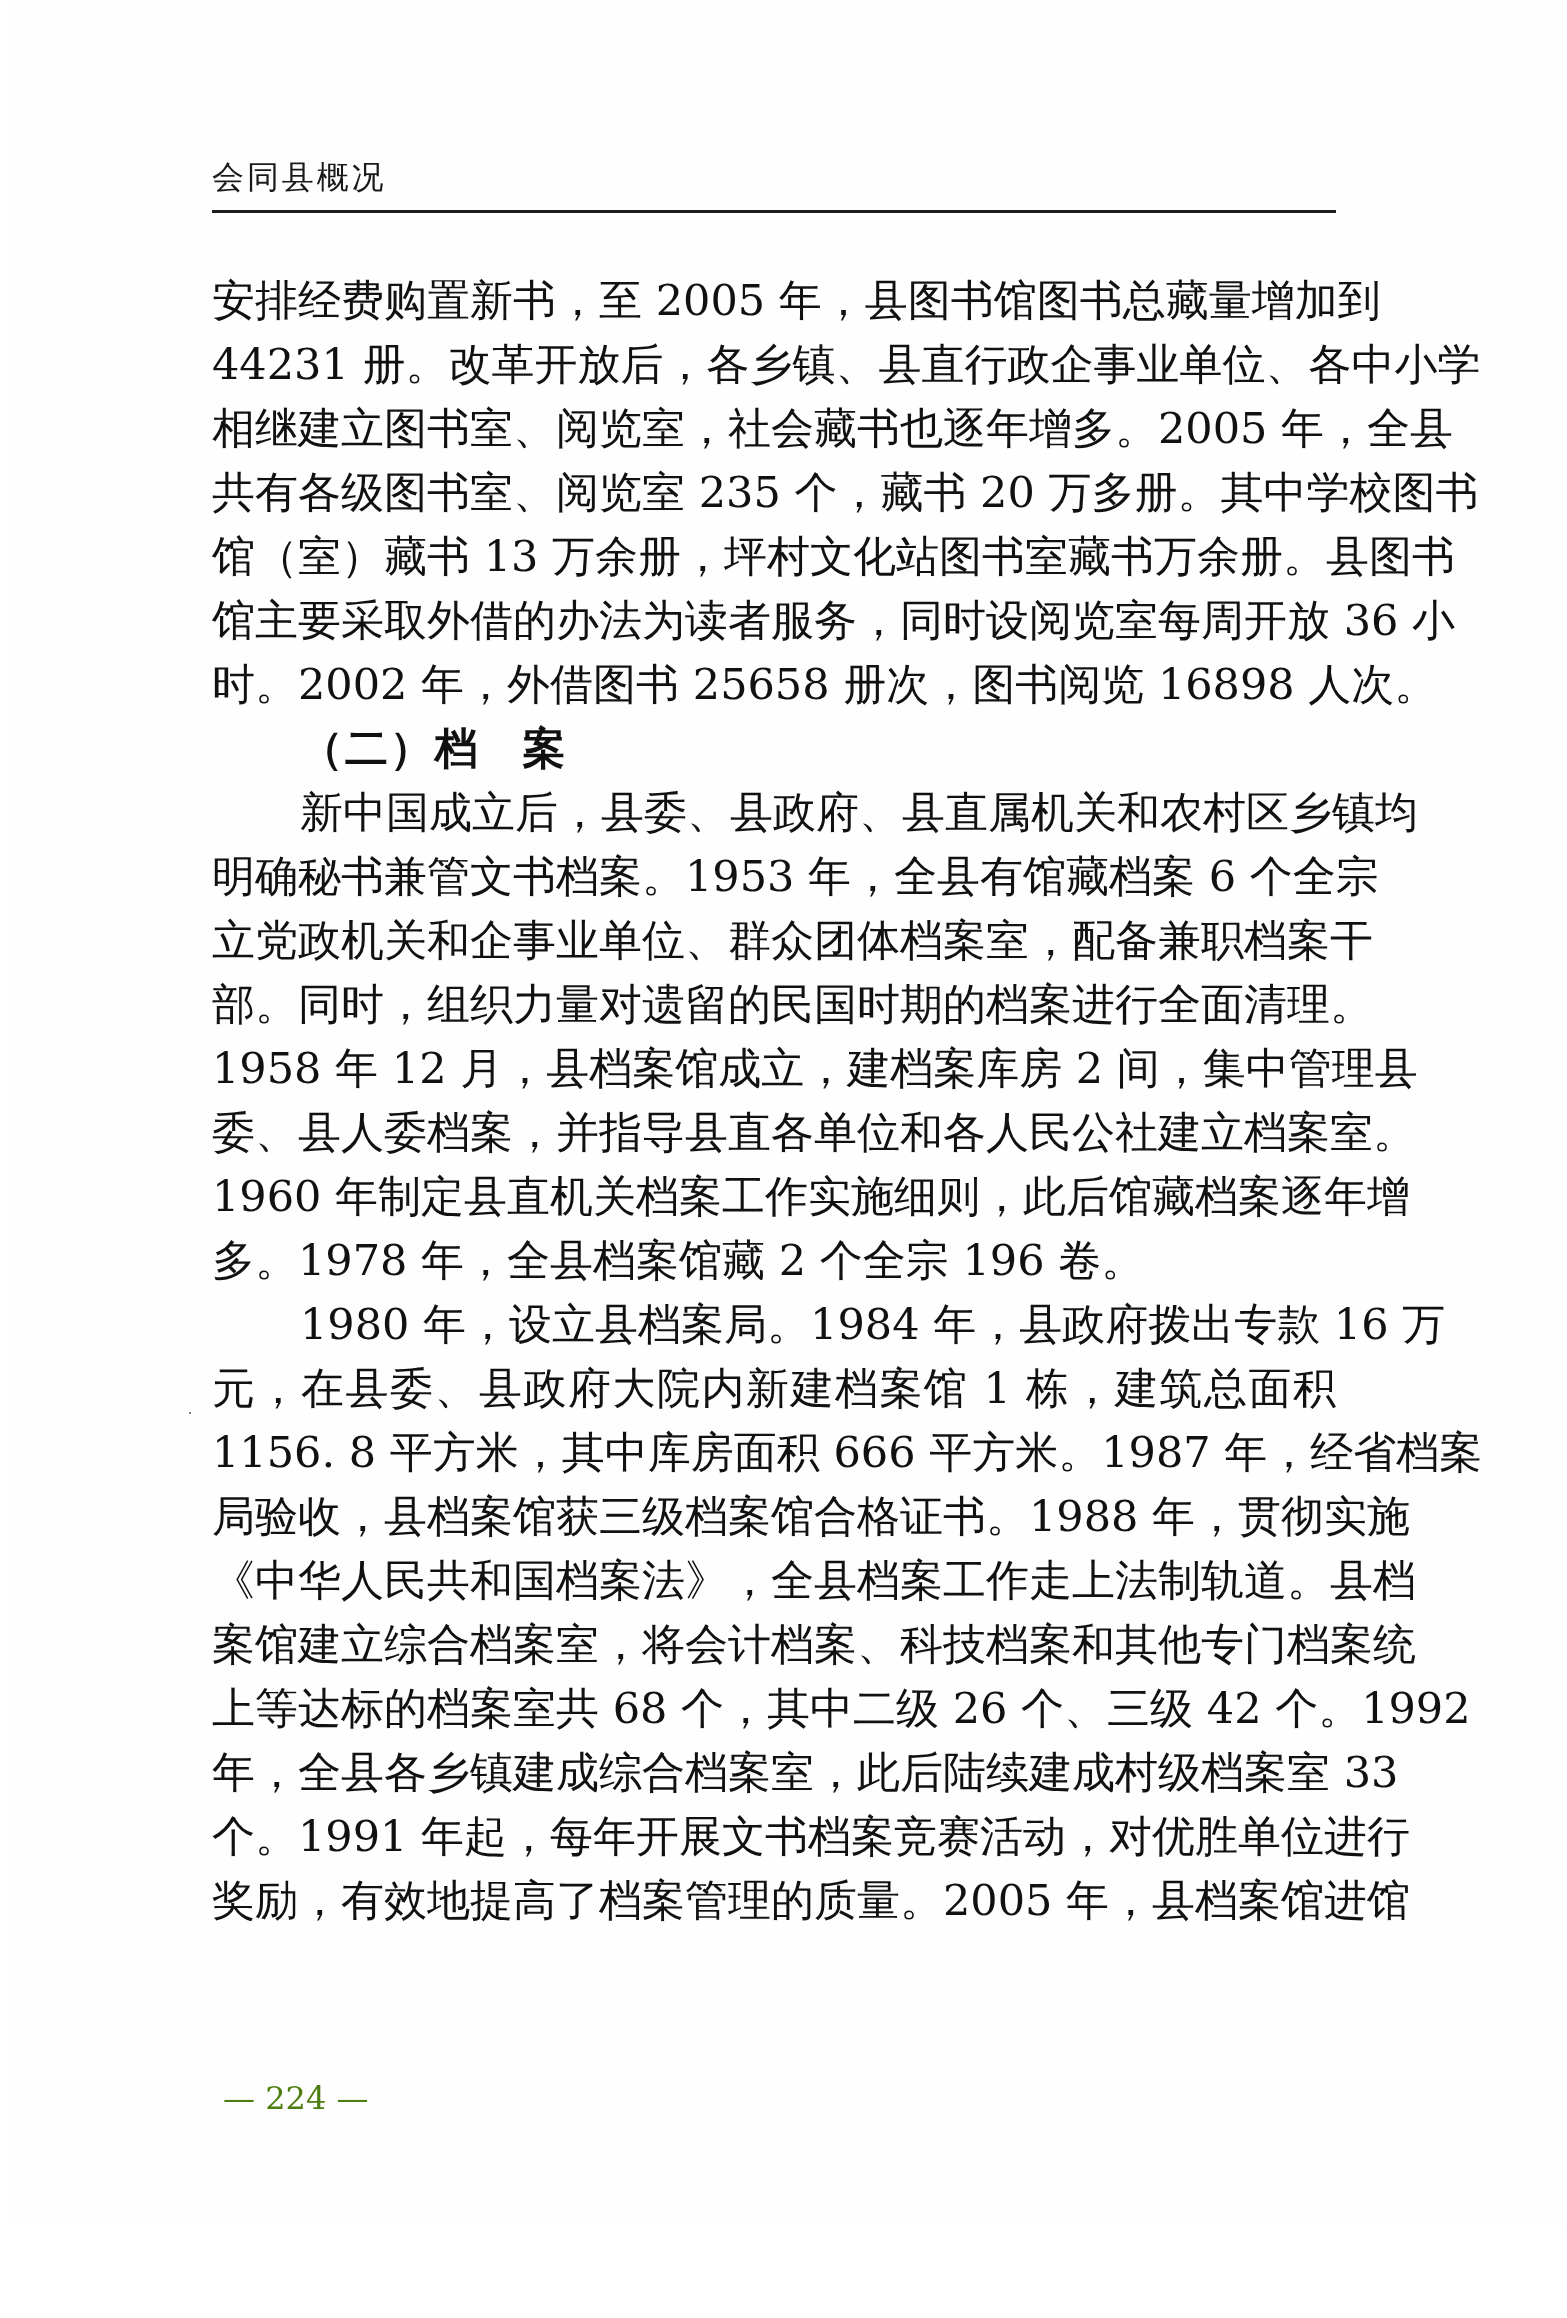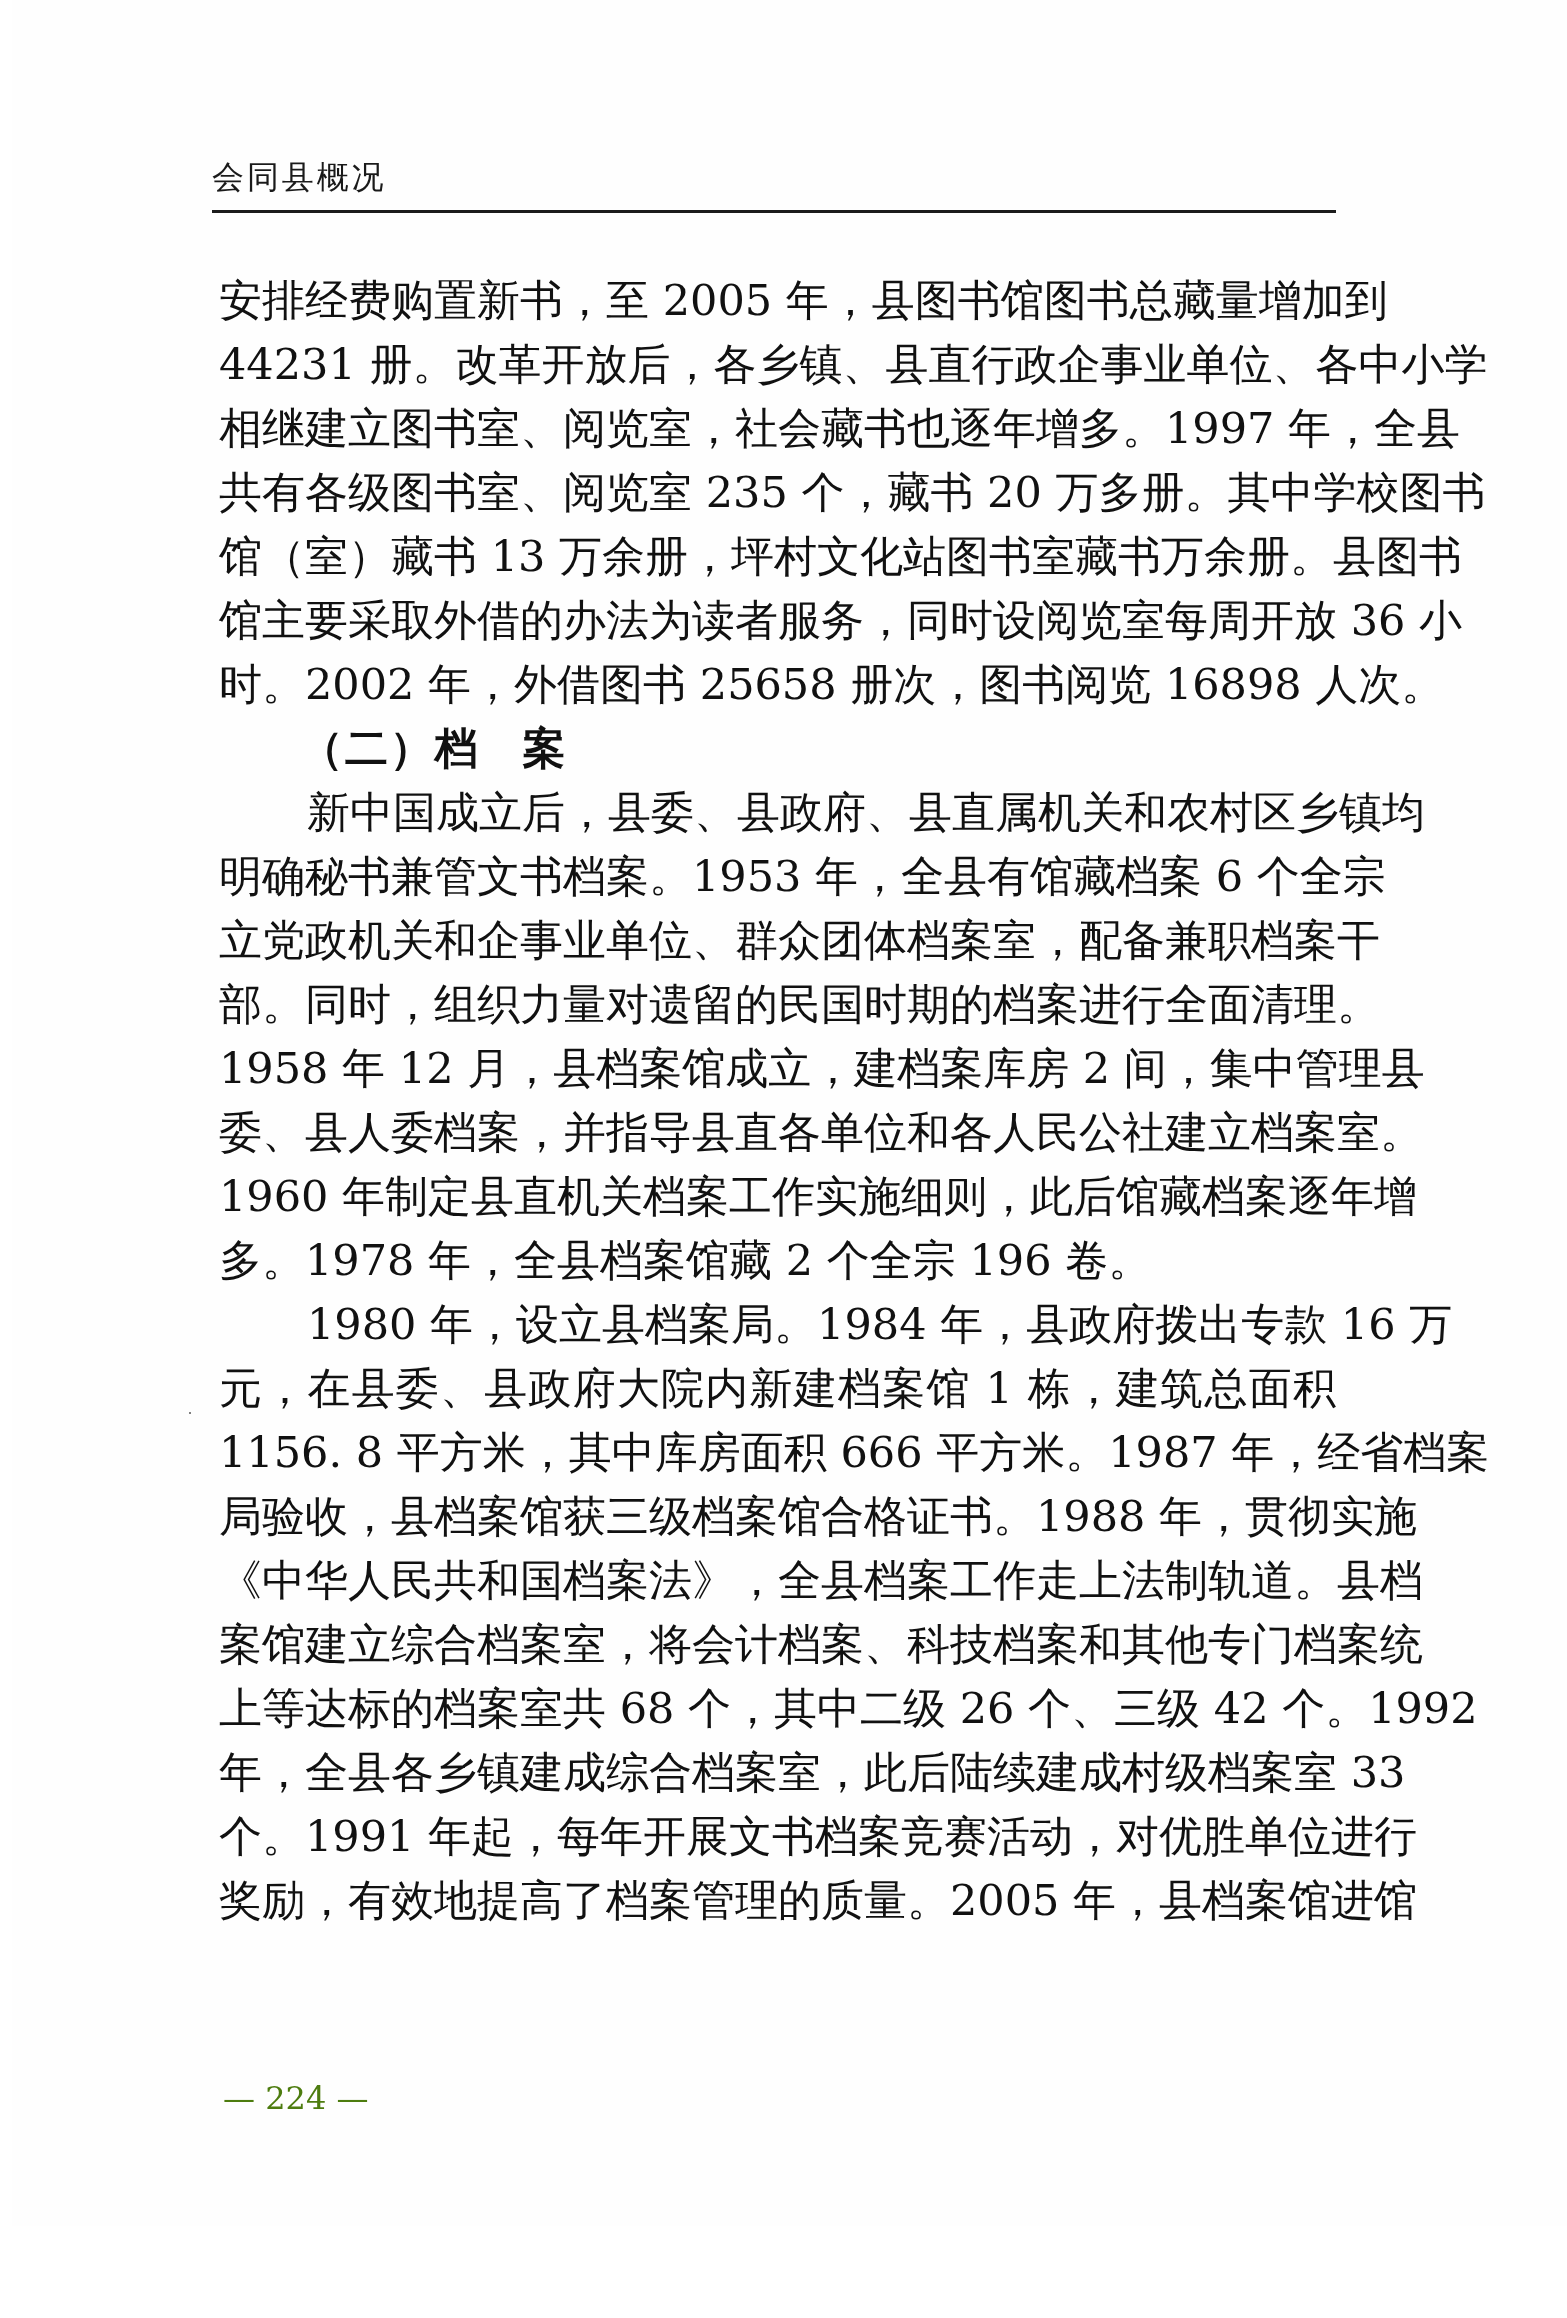--- a/index.html
+++ b/index.html
@@ -4,21 +4,21 @@
 <style>
   html, body { margin: 0; padding: 0; background: #ffffff; }
   body { width: 1568px; height: 2319px; position: relative; overflow: hidden;
          font-family: "DejaVu Serif", "Liberation Serif", serif; color: #111111; }
   .page { position: absolute; left: 12px; top: 0; width: 1568px; height: 2226px; background: #fefefe; }
   .running-head { position: absolute; left: 200px; top: 158px; font-size: 32px; line-height: 38px;
                   letter-spacing: 2.9px; font-family: "DejaVu Sans", "Liberation Sans", sans-serif; color: #1a1a1a; }
   .head-rule { position: absolute; left: 200px; top: 210px; width: 1124px; height: 2.9px; background: #1c1c1c; }
   .body-text { position: absolute; left: 200px; top: 268px; width: 1124px; }
   .line { height: 64px; line-height: 64px; font-size: 43px; white-space: nowrap;
-          text-align: justify; text-align-last: justify; overflow: visible; margin-left: 7px; }
+          text-align: justify; text-align-last: justify; overflow: visible; }
   .line.last { text-align-last: left; }
   .line.indent { padding-left: 88px; }
   .section-heading { height: 64px; line-height: 64px; font-size: 43px; padding-left: 88px;
                      font-weight: bold; font-family: "DejaVu Sans", "Liberation Sans", sans-serif; letter-spacing: 1.9px; }
   .section-heading .gap { display: inline-block; width: 43px; }
   .page-number { position: absolute; left: 211px; top: 2077px; font-size: 32px; line-height: 43px; color: #4d7c0f; }
   .speck { position: absolute; left: 177px; top: 1412px; width: 2.4px; height: 2.4px; border-radius: 50%; background: #555; }
 </style>
 </head>
 <body>
@@ -26,21 +26,21 @@
 <div class="page">
 
   <div class="running-head">会同县概况</div>
   <div class="head-rule"></div>
 
   <div class="body-text">
 
     <div>
       <div class="line">安排经费购置新书，至 2005 年，县图书馆图书总藏量增加到</div>
       <div class="line">44231 册。改革开放后，各乡镇、县直行政企事业单位、各中小学</div>
-      <div class="line">相继建立图书室、阅览室，社会藏书也逐年增多。1997 年，全县</div>
+      <div class="line">相继建立图书室、阅览室，社会藏书也逐年增多。2005 年，全县</div>
       <div class="line">共有各级图书室、阅览室 235 个，藏书 20 万多册。其中学校图书</div>
       <div class="line">馆（室）藏书 13 万余册，坪村文化站图书室藏书万余册。县图书</div>
       <div class="line">馆主要采取外借的办法为读者服务，同时设阅览室每周开放 36 小</div>
       <div class="line last">时。2002 年，外借图书 25658 册次，图书阅览 16898 人次。</div>
     </div>
 
     <div class="section-heading">
       <span>（二）</span><span>档</span><span class="gap"></span><span>案</span>
     </div>
 

